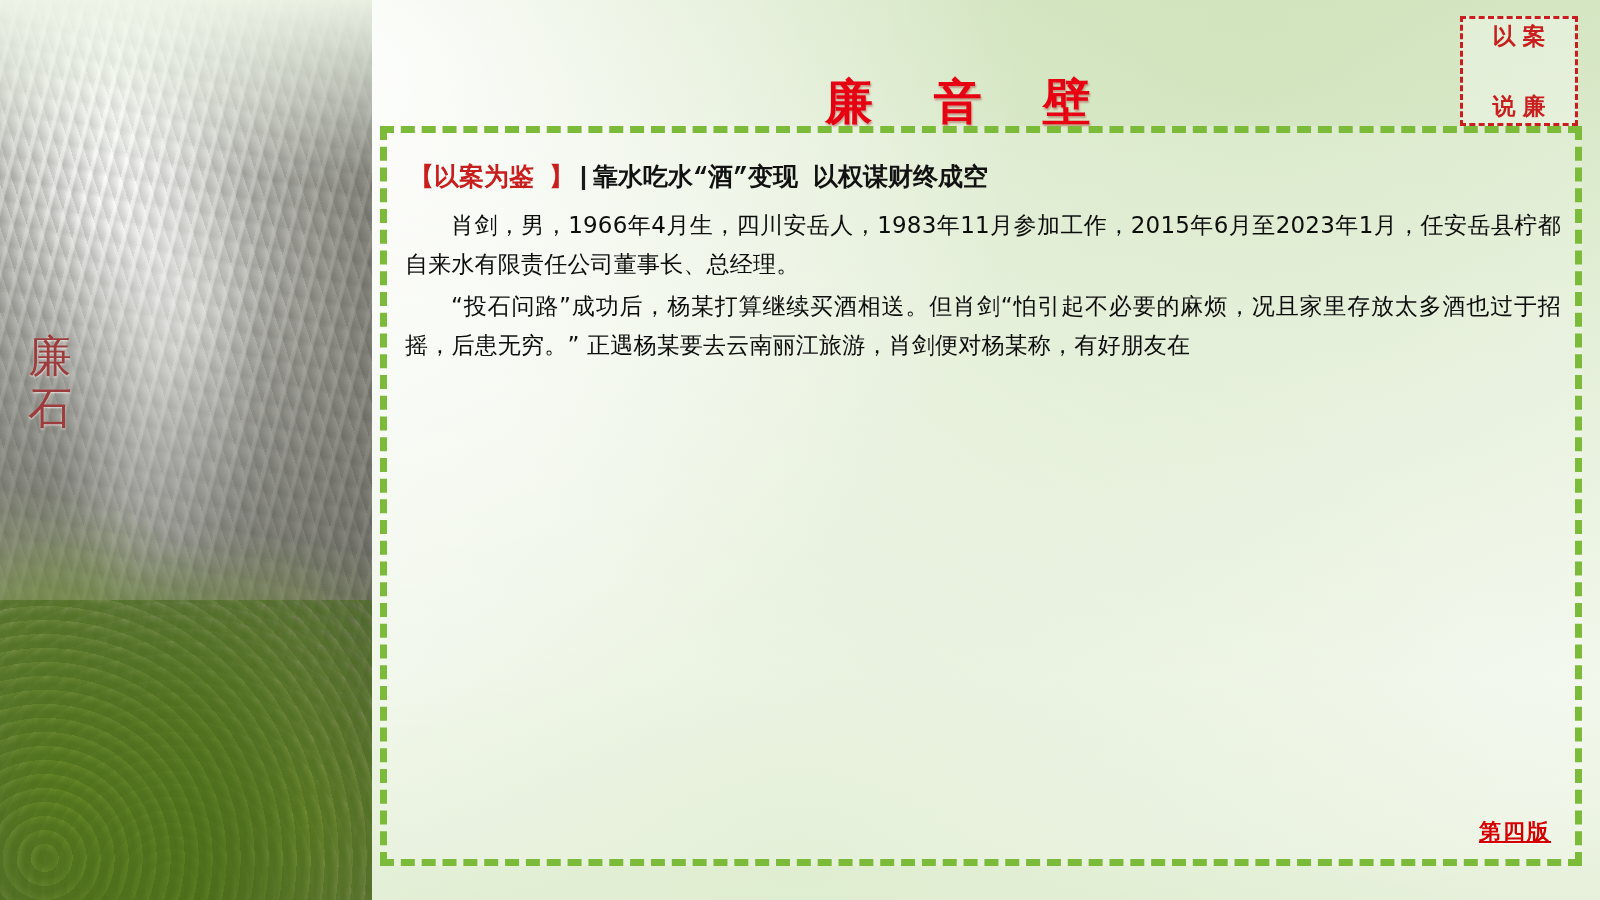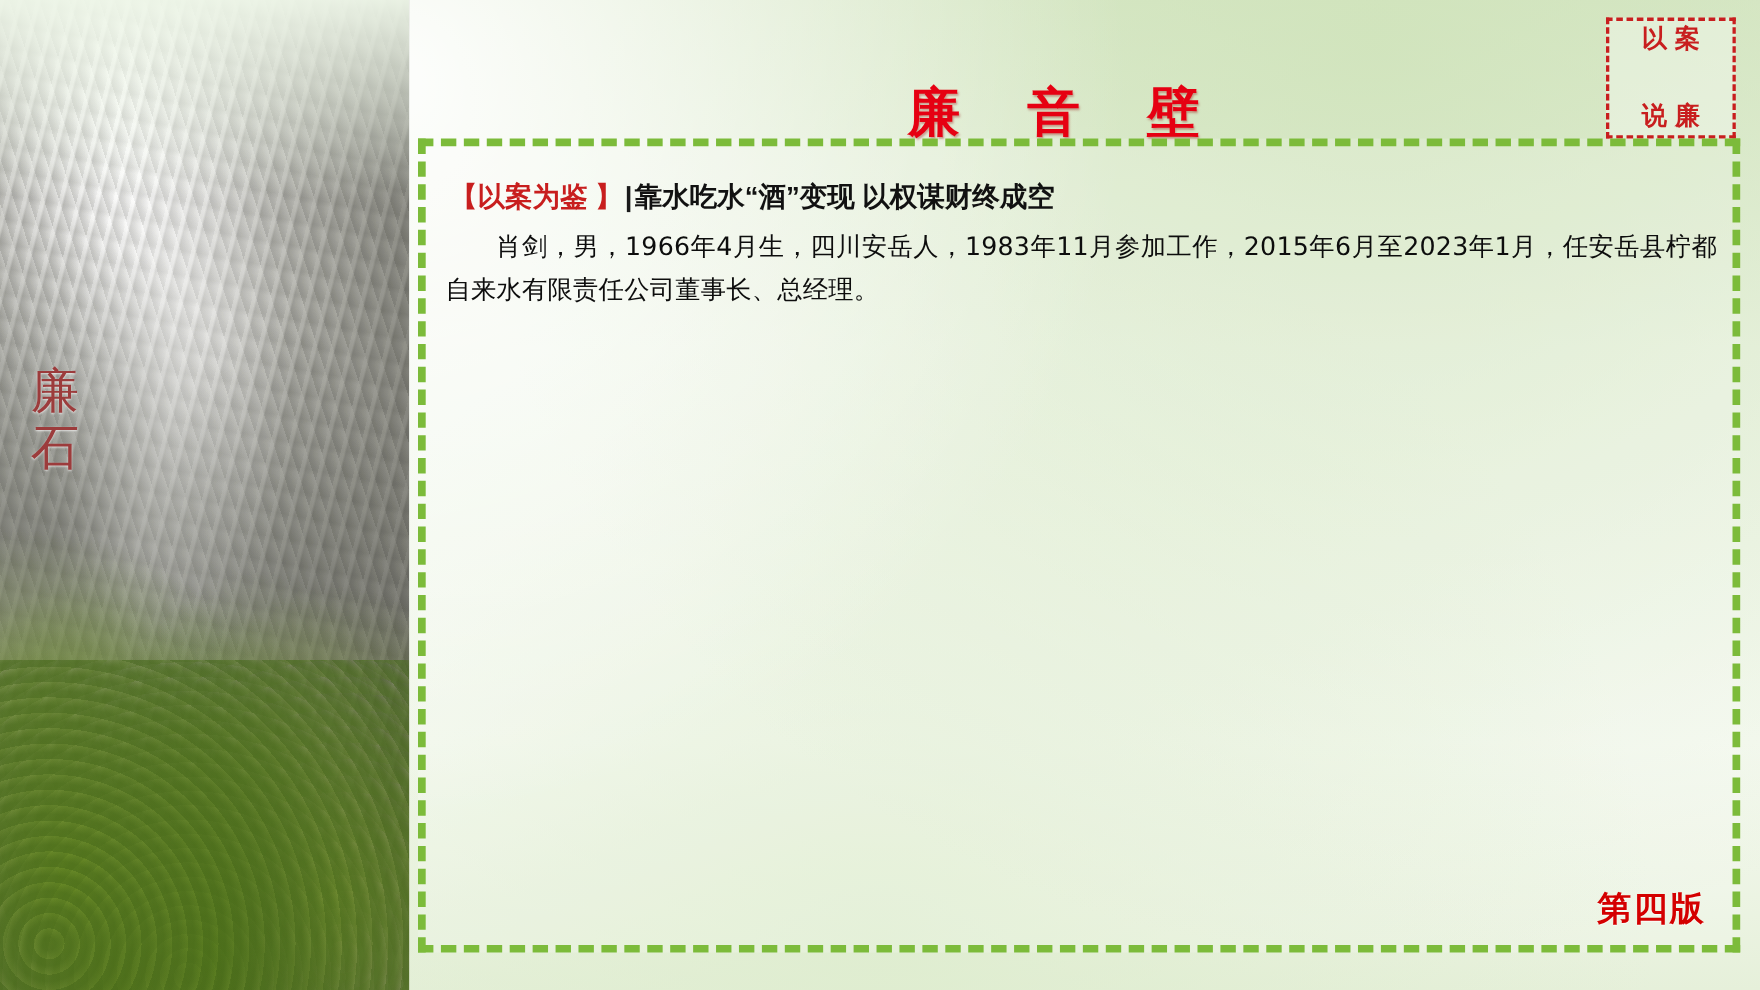--- a/index.html
+++ b/index.html
@@ -172,21 +172,21 @@
     background: rgba(255,255,255,0.18);
   }
   .article-inner {
     position: absolute;
     left: 18px;
     right: 14px;
     top: 14px;
     bottom: 8px;
   }
   .headline {
-    font-family: Liberation Sans, sans-serif;
+    font-family: Liberation Mono, monospace;
     font-size: 25px;
     font-weight: 700;
     line-height: 1.3;
     white-space: nowrap;
     margin: 16px 0 10px 4px;
   }
   .headline .tag { color: #c81e1e; }
   .headline .sep { color: #1a1a1a; padding: 0 2px; }
   .headline .txt { color: #111111; }
 
@@ -201,24 +201,25 @@
     text-justify: inter-ideograph;
     letter-spacing: 0.2px;
   }
 
   .page-mark {
     position: absolute;
     right: 24px;
     bottom: 12px;
     color: #d40000;
     font-family: "DejaVu Serif", "Liberation Serif", serif;
-    font-size: 31px;
+    font-size: 22px;
     font-weight: 700;
     letter-spacing: 2px;
     text-shadow: 0 1px 1px rgba(255,255,255,0.8);
+    text-decoration: underline;
   }
 </style>
 </head>
 <body>
 
 <div id="page">
   <div class="bg-wash"></div>
 
   <div class="photo-col">
     <div class="rock"></div>
@@ -240,17 +241,18 @@
     <div class="line">说廉</div>
   </div>
 
   <div class="article-box">
     <div class="article-inner">
       <div class="headline">
         <span class="tag">【以案为鉴 】</span><span class="sep">|</span><span class="txt">靠水吃水“酒”变现 以权谋财终成空</span>
       </div>
       <div class="body-text">
         <p>肖剑，男，1966年4月生，四川安岳人，1983年11月参加工作，2015年6月至2023年1月，任安岳县柠都自来水有限责任公司董事长、总经理。</p>
+        <p>“投石问路”成功后，杨某打算继续买酒相送。但肖剑“怕引起不必要的麻烦，况且家里存放太多酒也过于招摇，后患无穷。” 正遇杨某要去云南丽江旅游，肖剑便对杨某称，有好朋友在</p>
       </div>
     </div>
     <div class="page-mark">第四版</div>
   </div>
 </div>
 
 </body></html>

